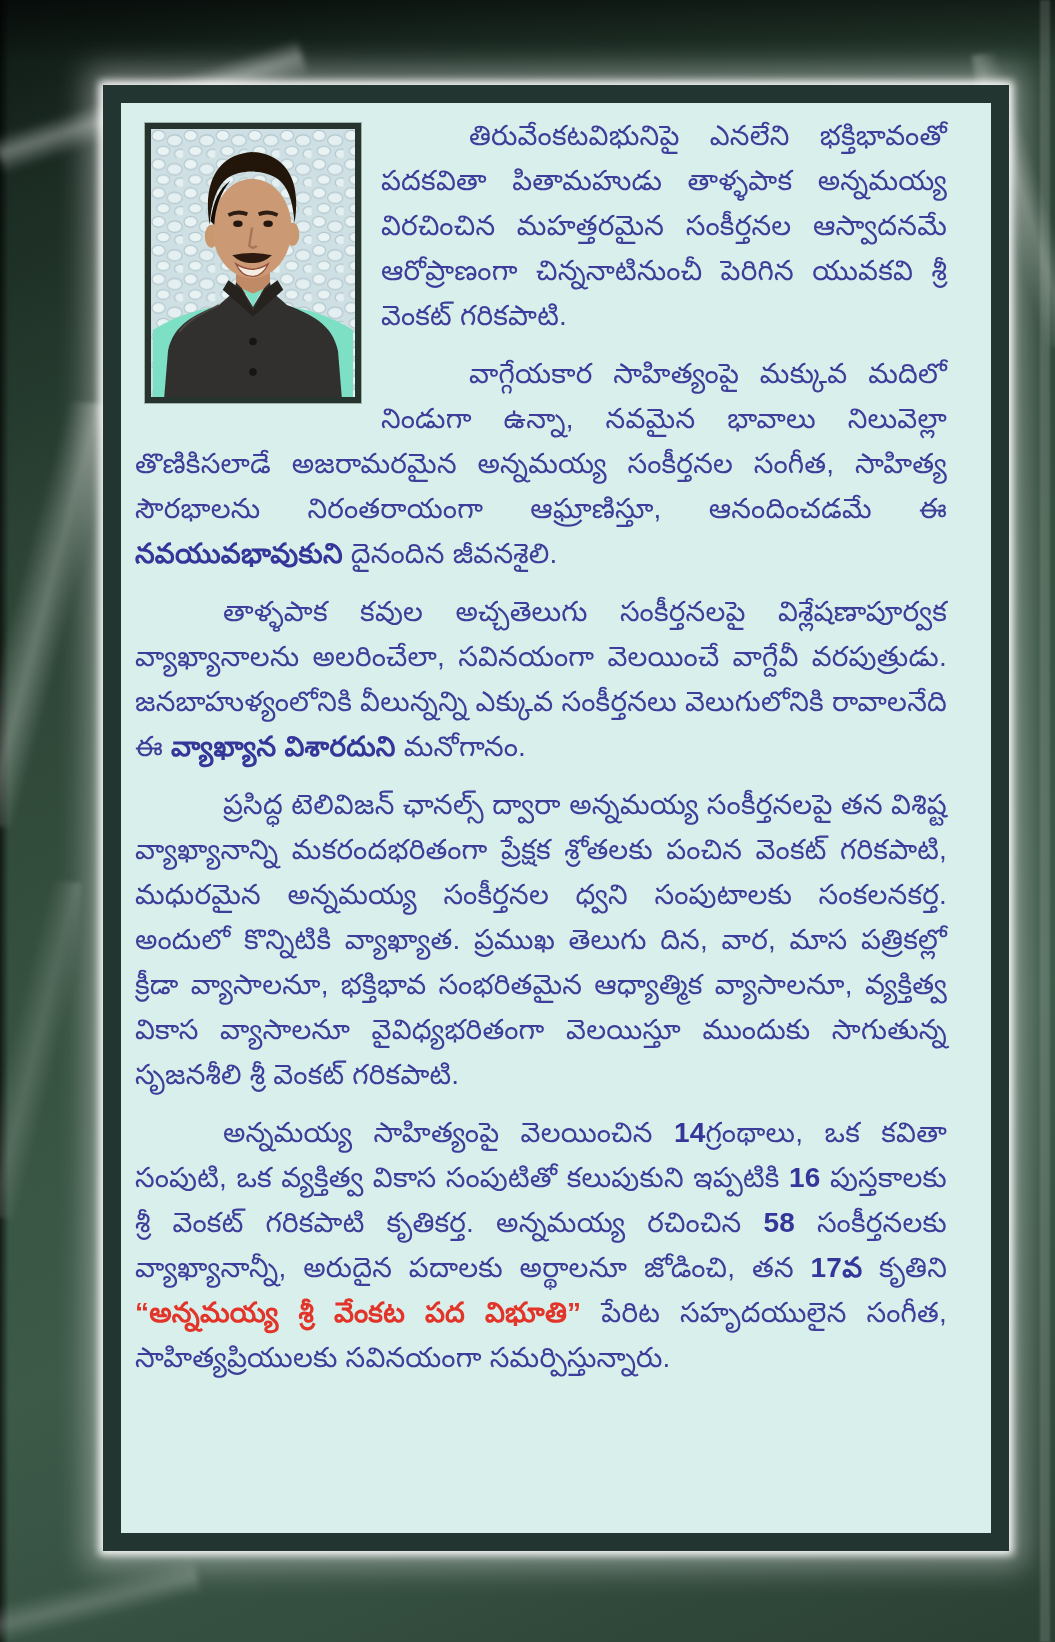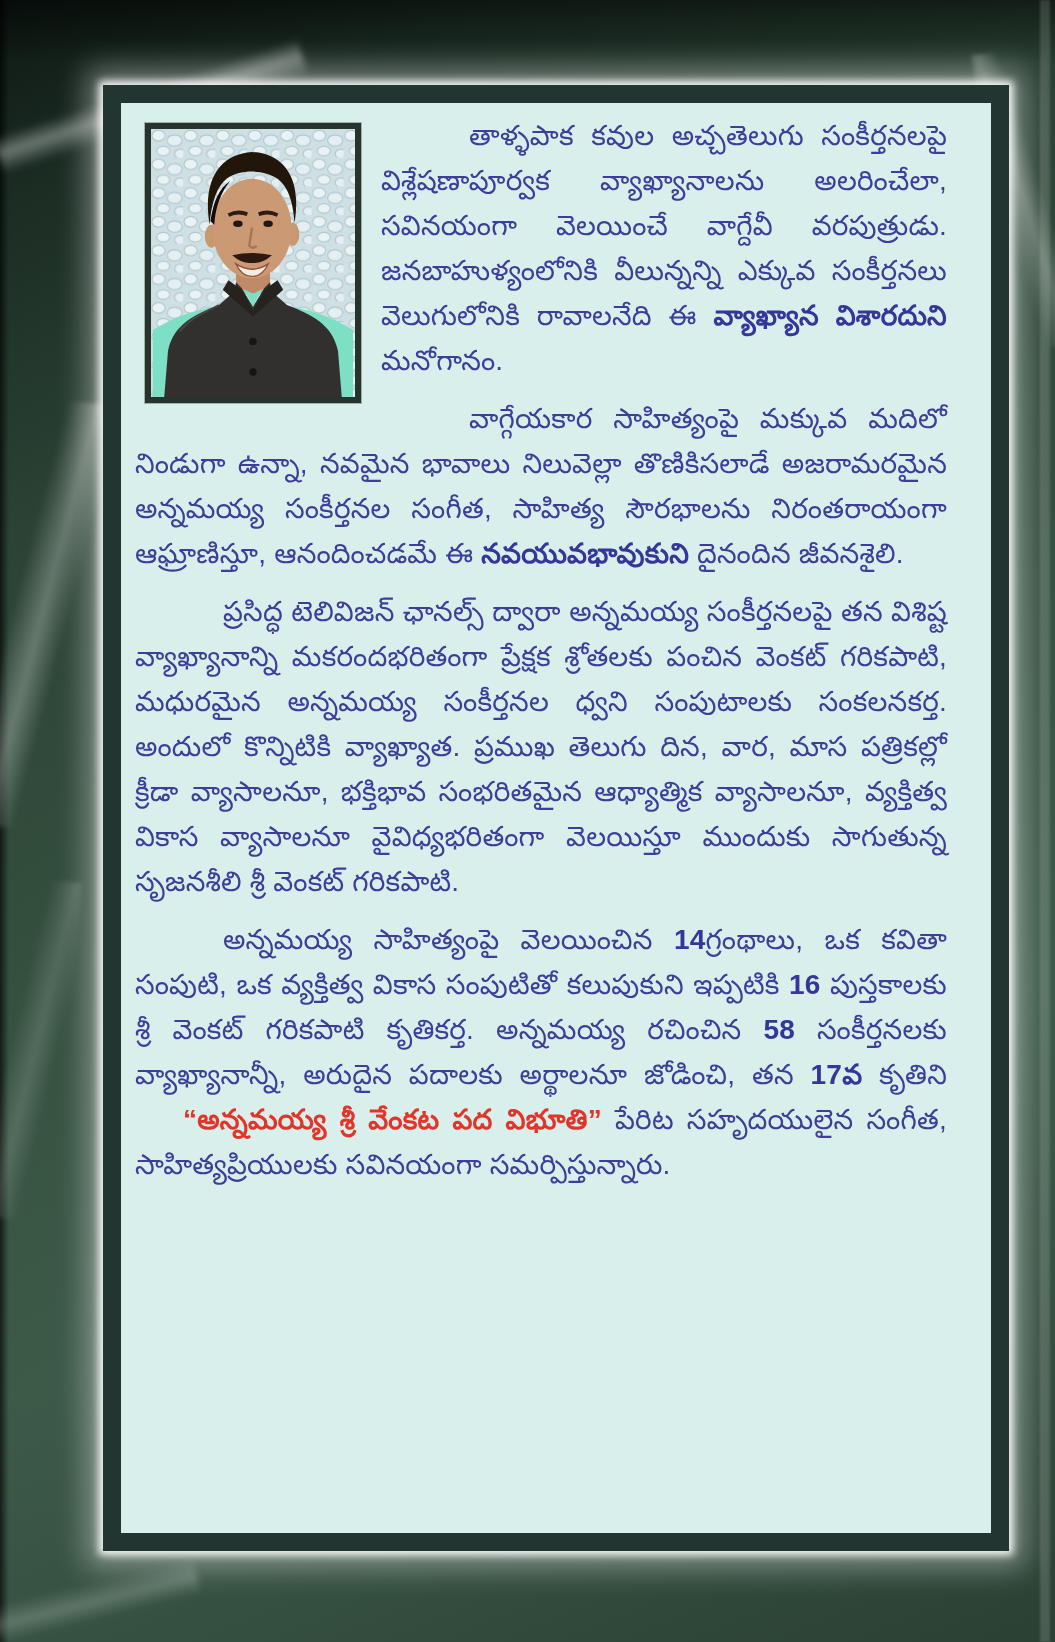--- a/index.html
+++ b/index.html
@@ -41,21 +41,21 @@
     margin:10px 20px 8px 10px;background:#cfe0e4;box-shadow:0 0 0 1px #9fb3ac;
   }
   .photo-frame svg{display:block;width:100%;height:100%;}
 
   .para{
     margin:0 0 13px 0;font-size:28px;line-height:45px;color:#3e3e9a;
     text-align:justify;text-indent:88px;letter-spacing:.2px;
   }
   .seg{color:#3e3e9a;}
   .seg.bold{font-weight:bold;color:#35359a;}
-  .seg.red-bold{font-weight:bold;color:#e23428;margin-left:48px;}
+  .seg.red-bold{font-weight:bold;color:#e23428;}
 </style>
 </head>
 <body>
 
 <div class="cover-bg"></div>
 <div class="edge-dark-left"></div>
 <div class="edge-dark-top"></div>
 <div class="streak s1"></div>
 <div class="streak s2"></div>
 <div class="streak s3"></div>
@@ -110,18 +110,19 @@
 
         <path d="M97,167 L108,184 L119,167 L108,172 Z" fill="#7de0c4"></path>
 
         <circle cx="108" cy="222" r="4" fill="#171513"></circle>
         <circle cx="108" cy="254" r="4" fill="#171513"></circle>
 
         <path d="M72,184 C60,190 40,198 30,212" stroke="#4a4744" stroke-width="2" fill="none"></path>
       </svg>
     </div>
 
+  <p class="para"><span class="seg">తిరువేంకటవిభునిపై ఎనలేని భక్తిభావంతో పదకవితా పితామహుడు తాళ్ళపాక అన్నమయ్య విరచించిన మహత్తరమైన సంకీర్తనల ఆస్వాదనమే ఆరోప్రాణంగా చిన్ననాటినుంచీ పెరిగిన యువకవి శ్రీ వెంకట్ గరికపాటి.</span></p>
+      <p class="para"><span class="seg">వాగ్గేయకార సాహిత్యంపై మక్కువ మదిలో నిండుగా ఉన్నా, నవమైన భావాలు నిలువెల్లా తొణికిసలాడే అజరామరమైన అన్నమయ్య సంకీర్తనల సంగీత, సాహిత్య సౌరభాలను నిరంతరాయంగా ఆఘ్రాణిస్తూ, ఆనందించడమే ఈ </span><span class="seg bold">నవయువభావుకుని</span><span class="seg"> దైనందిన జీవనశైలి.</span></p>
       <p class="para"><span class="seg">తాళ్ళపాక కవుల అచ్చతెలుగు సంకీర్తనలపై విశ్లేషణాపూర్వక వ్యాఖ్యానాలను అలరించేలా, సవినయంగా వెలయించే వాగ్దేవీ వరపుత్రుడు. జనబాహుళ్యంలోనికి వీలున్నన్ని ఎక్కువ సంకీర్తనలు వెలుగులోనికి రావాలనేది ఈ </span><span class="seg bold">వ్యాఖ్యాన విశారదుని</span><span class="seg"> మనోగానం.</span></p>
-      <p class="para"><span class="seg">వాగ్గేయకార సాహిత్యంపై మక్కువ మదిలో నిండుగా ఉన్నా, నవమైన భావాలు నిలువెల్లా తొణికిసలాడే అజరామరమైన అన్నమయ్య సంకీర్తనల సంగీత, సాహిత్య సౌరభాలను నిరంతరాయంగా ఆఘ్రాణిస్తూ, ఆనందించడమే ఈ </span><span class="seg bold">నవయువభావుకుని</span><span class="seg"> దైనందిన జీవనశైలి.</span></p>
       <p class="para"><span class="seg">ప్రసిద్ధ టెలివిజన్ ఛానల్స్ ద్వారా అన్నమయ్య సంకీర్తనలపై తన విశిష్ట వ్యాఖ్యానాన్ని మకరందభరితంగా ప్రేక్షక శ్రోతలకు పంచిన వెంకట్ గరికపాటి, మధురమైన అన్నమయ్య సంకీర్తనల ధ్వని సంపుటాలకు సంకలనకర్త. అందులో కొన్నిటికి వ్యాఖ్యాత. ప్రముఖ తెలుగు దిన, వార, మాస పత్రికల్లో క్రీడా వ్యాసాలనూ, భక్తిభావ సంభరితమైన ఆధ్యాత్మిక వ్యాసాలనూ, వ్యక్తిత్వ వికాస వ్యాసాలనూ వైవిధ్యభరితంగా వెలయిస్తూ ముందుకు సాగుతున్న సృజనశీలి శ్రీ వెంకట్ గరికపాటి.</span></p>
       <p class="para"><span class="seg">అన్నమయ్య సాహిత్యంపై వెలయించిన </span><span class="seg bold">14</span><span class="seg">గ్రంథాలు, ఒక కవితా సంపుటి, ఒక వ్యక్తిత్వ వికాస సంపుటితో కలుపుకుని ఇప్పటికి </span><span class="seg bold">16</span><span class="seg"> పుస్తకాలకు శ్రీ వెంకట్ గరికపాటి కృతికర్త. అన్నమయ్య రచించిన </span><span class="seg bold">58</span><span class="seg"> సంకీర్తనలకు వ్యాఖ్యానాన్నీ, అరుదైన పదాలకు అర్థాలనూ జోడించి, తన </span><span class="seg bold">17వ</span><span class="seg"> కృతిని </span><span class="seg red-bold">“అన్నమయ్య శ్రీ వేంకట పద విభూతి”</span><span class="seg"> పేరిట సహృదయులైన సంగీత, సాహిత్యప్రియులకు సవినయంగా సమర్పిస్తున్నారు.</span></p>
     </div>
 </div>
 
 </body></html>

